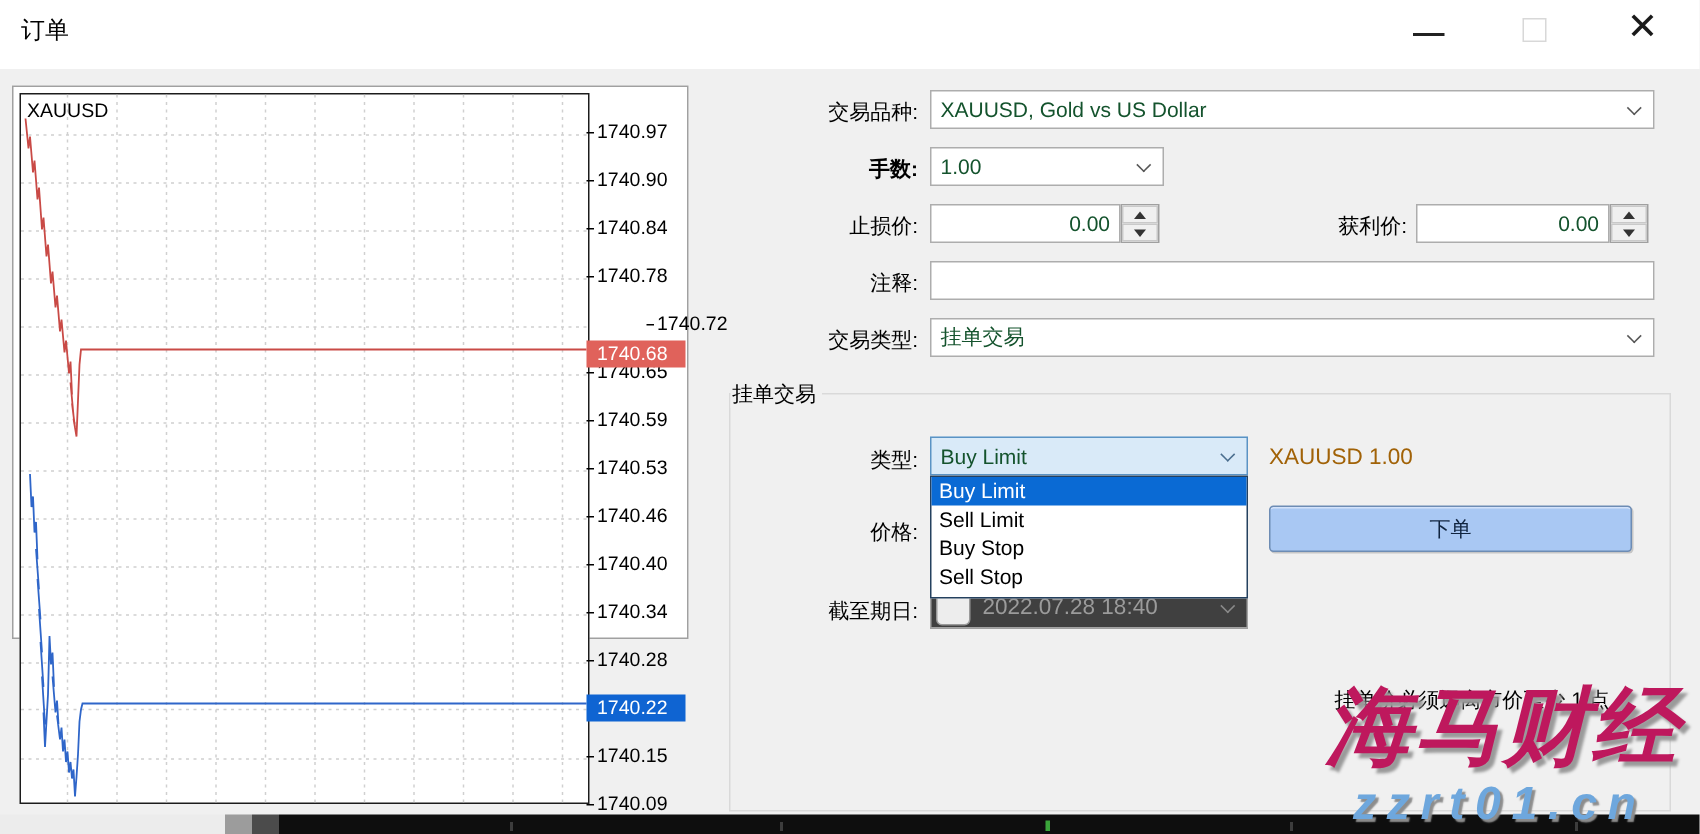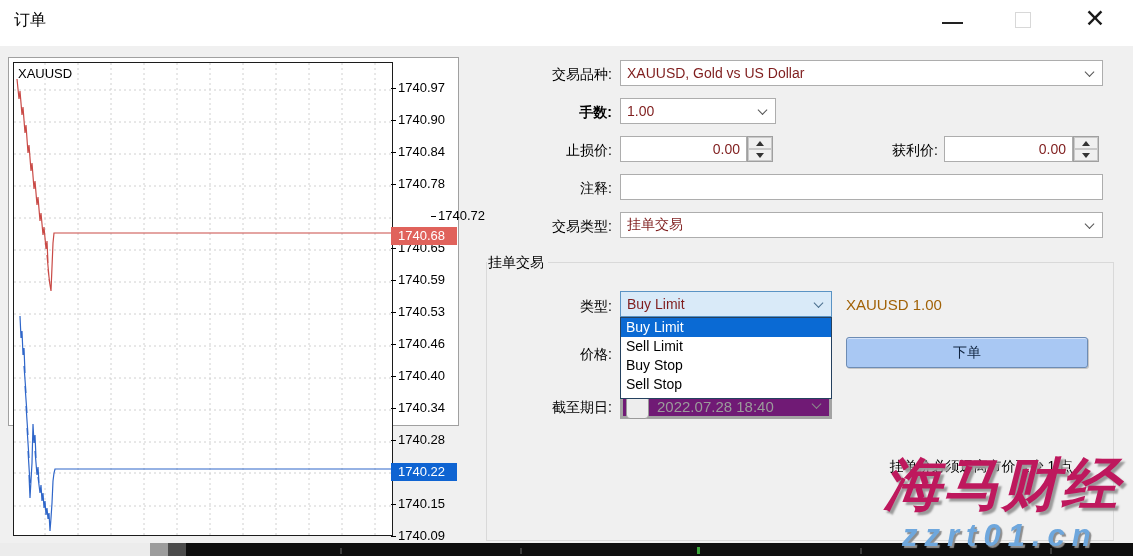--- a/index.html
+++ b/index.html
@@ -21,42 +21,42 @@
   .plot { position:absolute; left:4px; top:4px; width:380px; height:474px; border:1px solid #1c1c1c; background:#fff; }
   .plot svg { position:absolute; left:0; top:0; }
   .symbol-label { position:absolute; left:4px; top:3px; font-size:13px; color:#000; z-index:2; }
   .price-axis { position:absolute; left:398px; top:0; width:70px; height:556px; pointer-events:none; }
   .axis-label { position:absolute; left:0; font-size:13px; color:#000; white-space:nowrap; }
   .axis-label::before { content:""; position:absolute; left:-7px; top:8px; width:5px; height:1px; background:#000; }
   .price-tag { position:absolute; left:391px; width:66px; height:18px; color:#fff; font-size:13px; line-height:18px; padding-left:7px; z-index:3; }
 
   
   .flabel { position:absolute; font-size:14px; color:#000; text-align:right; width:130px; left:482px; }
-  .field { position:absolute; background:#fff; border:1px solid #adadad; font-size:14px; color:#7f1d1d; padding:0 6px; display:flex; align-items:center; }
+  .field { position:absolute; background:#fff; border:1px solid #adadad; font-size:14px; color:#14532d; padding:0 6px; display:flex; align-items:center; }
   .combo { justify-content:flex-start; }
   .chev { position:absolute; right:9px; top:50%; width:7px; height:7px; border-right:1.6px solid #555; border-bottom:1.6px solid #555; transform:translateY(-65%) rotate(45deg); }
   .num { justify-content:flex-end; }
   .spin { position:absolute; width:26px; height:26px; border:1px solid #a0a0a0; background:#f3f3f3; }
   .spin .cell { position:absolute; left:0; width:100%; height:12px; display:flex; align-items:center; justify-content:center; border:1px solid #c9c9c9; background:#f0f0f0; }
   .spin .cell.up { top:0; }
   .spin .cell.dn { bottom:0; }
   .tri-up { width:0; height:0; border-left:4px solid transparent; border-right:4px solid transparent; border-bottom:5px solid #333; }
   .tri-dn { width:0; height:0; border-left:4px solid transparent; border-right:4px solid transparent; border-top:5px solid #333; }
 
   
   .groupbox { position:absolute; left:486px; top:262px; width:628px; height:279px; border:1px solid #d9d9d9; }
   .group-label { position:absolute; left:487px; top:254px; font-size:14px; color:#000; background:#f0f0f0; padding:0 4px 0 1px; }
   .type-combo { background:#d9eaf8; border:1px solid #5a93c4; }
   .type-combo .chev { border-color:#4a6e8e; }
   .summary-text { position:absolute; left:846px; top:296px; font-size:15px; color:#a16207; }
   .dropdown { position:absolute; left:620px; top:317px; width:212px; height:82px; background:#fff; border:1px solid #24415f; z-index:6; }
   .dd-item { height:19px; line-height:19px; font-size:14px; padding-left:5px; color:#000; white-space:nowrap; }
   .dd-item.selected { background:#0a6ad4; color:#fff; }
   .place-btn { position:absolute; left:846px; top:337px; width:242px; height:31px; background:#a9c8f3; border:1px solid #6d8cb4; border-radius:3px; box-shadow:inset 0 1px 0 #d3e2fa, 1px 1px 0 #c6c6c6; font-size:14px; color:#10243f; display:flex; align-items:center; justify-content:center; }
-  .expiry-combo { position:absolute; left:620px; top:391px; width:212px; height:28px; border:3px solid #a3a3a3; background:#701a75; }
+  .expiry-combo { position:absolute; left:620px; top:391px; width:212px; height:28px; border:1px solid #a3a3a3; background:#404040; }
   .checkbox { position:absolute; left:3px; top:2px; width:23px; height:23px; border:1px solid #9a9a9a; border-radius:4px; background:#ededed; }
   .expiry-text { position:absolute; left:34px; top:4px; font-size:15px; color:#9b9b9b; white-space:nowrap; }
   .expiry-combo .chev { border-color:#8a8a8a; }
   .hint { position:absolute; left:517px; top:458px; width:560px; text-align:right; font-size:14px; color:#000; }
 
   
   .wm-brand { position:absolute; left:884px; top:447px; font-size:57px; font-weight:bold; font-style:italic; color:#be185d; text-shadow:3px 3px 2px #9a9a9a; letter-spacing:2px; z-index:9; white-space:nowrap; }
   .wm-site { position:absolute; left:902px; top:518px; font-size:31px; font-weight:bold; font-style:italic; color:#6ea7dd; letter-spacing:7px; text-shadow:2px 2px 1px #8d8d8d; z-index:9; white-space:nowrap; }
 
   

